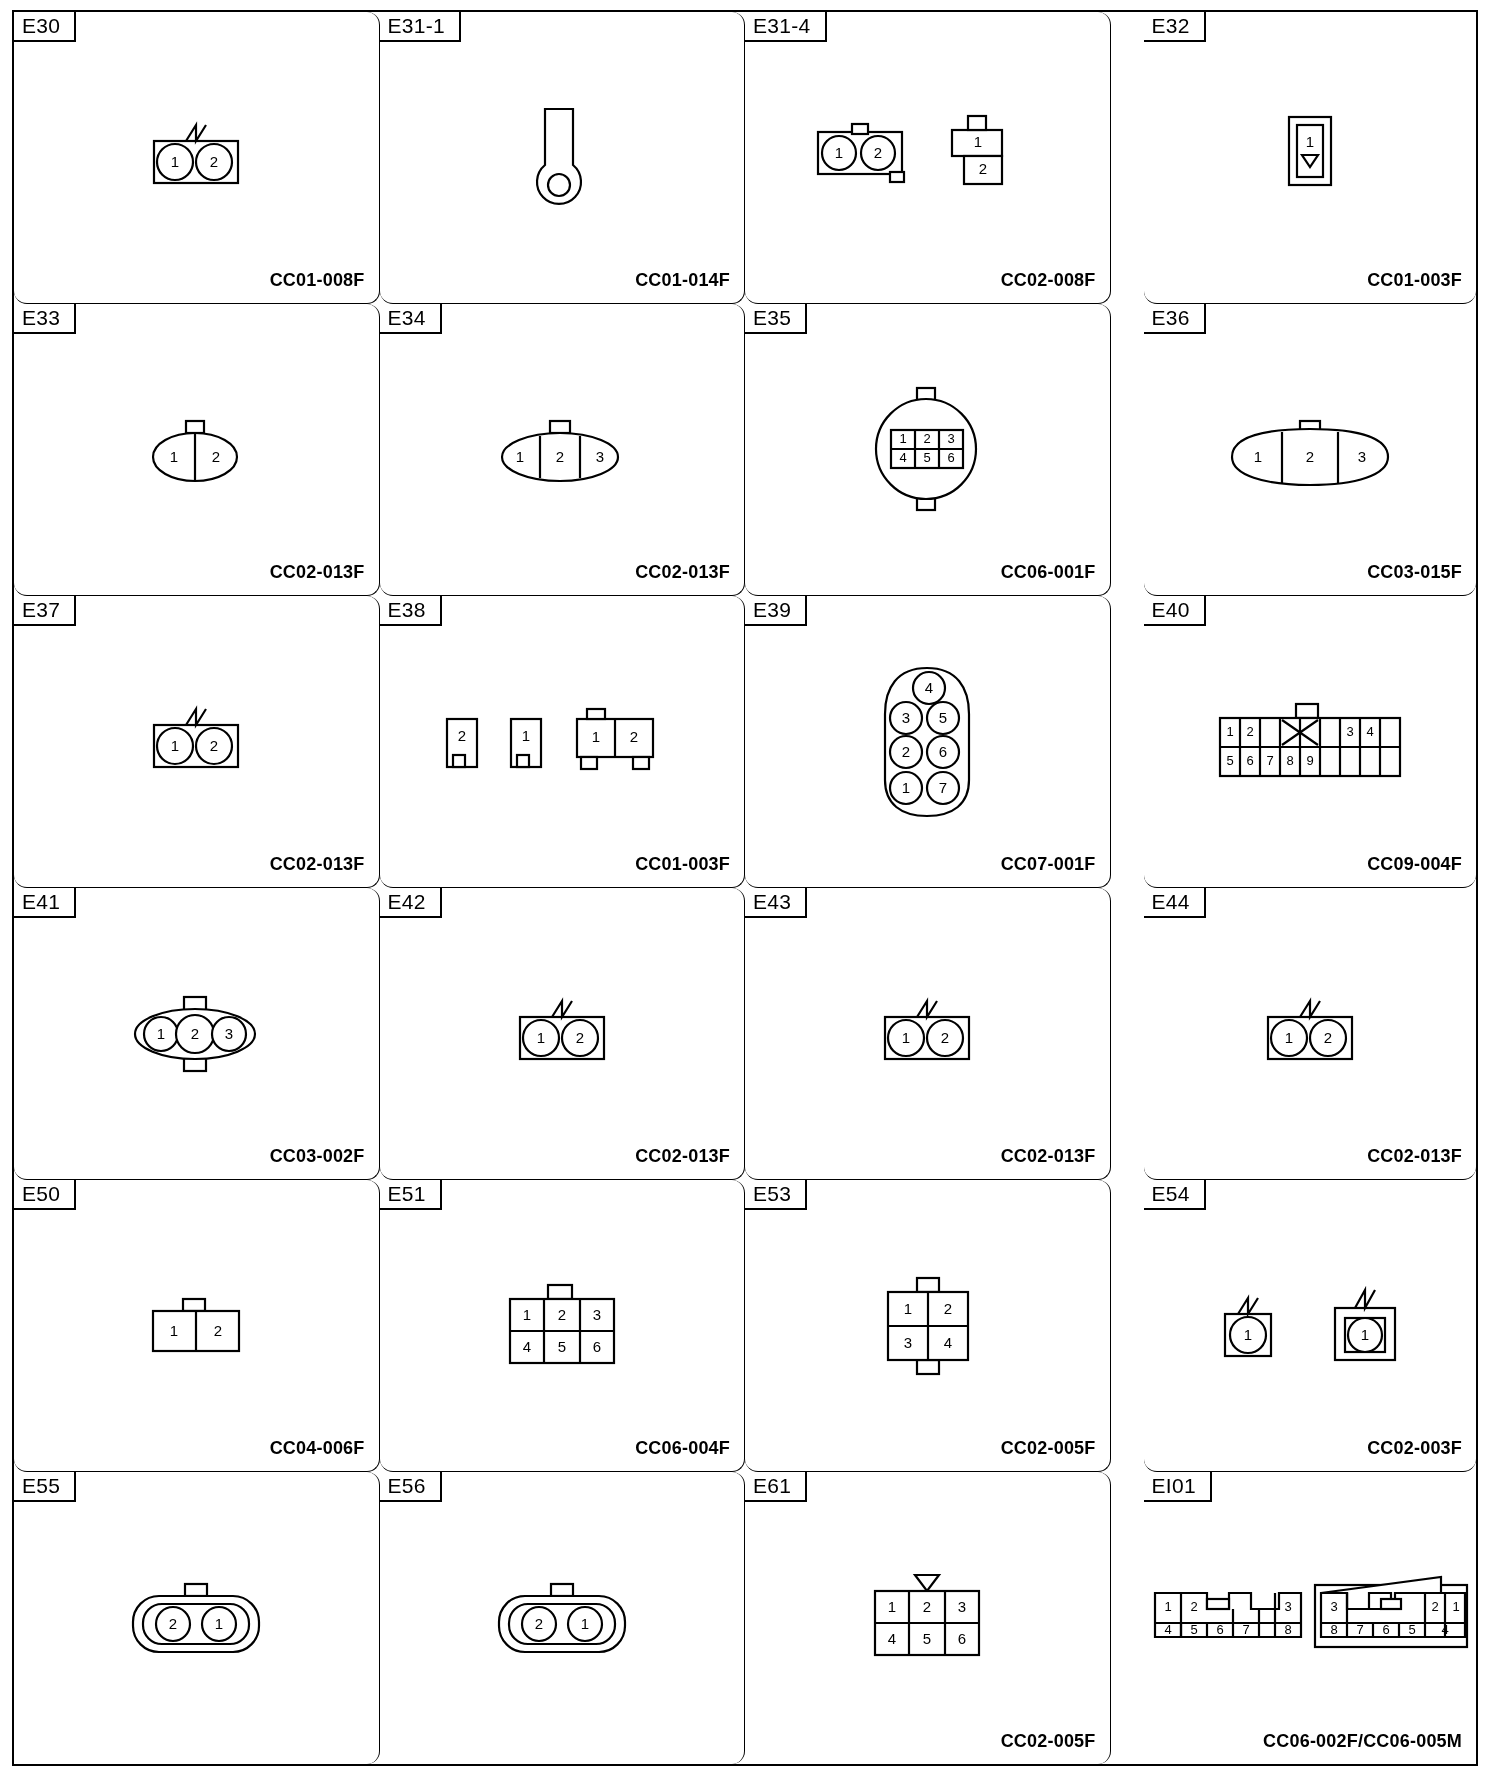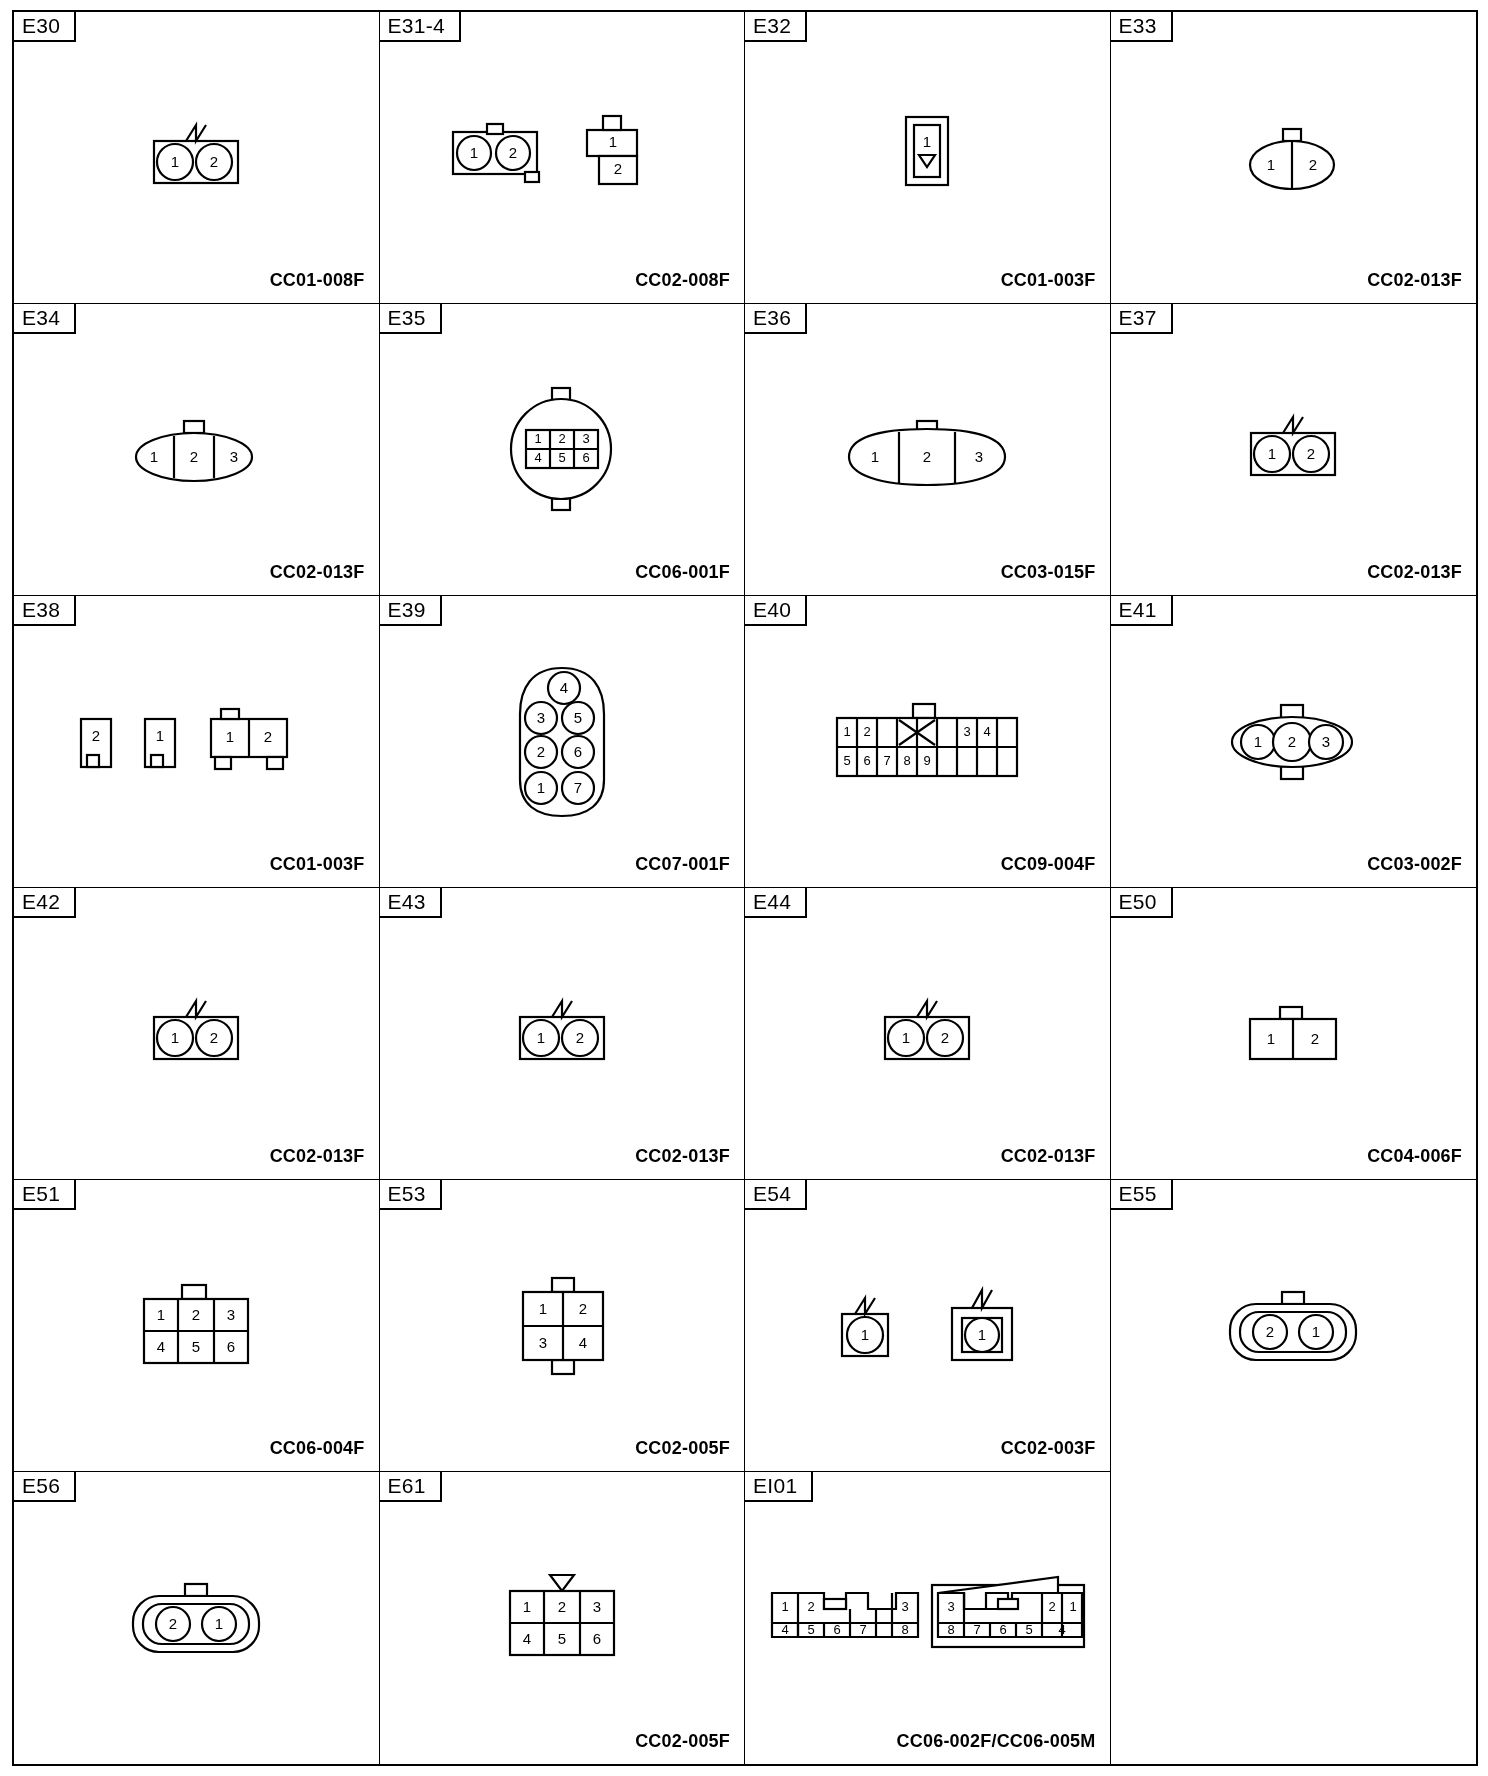--- a/index.html
+++ b/index.html
@@ -1,21 +1,21 @@
 <!DOCTYPE html>
 <html><head>
 <meta charset="utf-8">
 <style>
   html,body{margin:0;padding:0;background:#ffffff;}
   body{width:1488px;height:1776px;font-family:"Liberation Sans",sans-serif;color:#000;}
   .sheet{position:relative;width:1488px;height:1776px;box-sizing:border-box;}
   .grid{position:absolute;left:12px;top:10px;width:1462px;height:1752px;border:2px solid #000;
         display:grid;grid-template-columns:repeat(4,1fr);grid-template-rows:repeat(6,1fr);}
-  .cell{position:relative;border-right:1.5px solid #000;border-bottom:1.5px solid #000;overflow:hidden;}
-  .cell:nth-child(4n){border-right:none;}
+  .cell{position:relative;border-right:1.5px solid #000;border-bottom:1.5px solid #000;overflow:hidden;border-radius:13px;}
+  .cell:nth-child(4n){border-right:none;margin-left:33px;}
   .cell:nth-last-child(-n+4){border-bottom:none;}
   .tag{position:absolute;left:0;top:0;border-right:2px solid #000;border-bottom:2px solid #000;
        padding:3px 14px 4px 8px;font-size:21px;line-height:1;background:#fff;letter-spacing:.3px;}
   .code{position:absolute;right:14px;bottom:12px;font-size:18px;font-weight:bold;letter-spacing:.2px;}
   .art{position:absolute;left:0;right:0;top:34px;bottom:34px;display:flex;align-items:center;justify-content:center;}
   svg{display:block;overflow:visible;}
   svg text{font-family:"Liberation Sans",sans-serif;font-size:15px;text-anchor:middle;dominant-baseline:middle;}
   svg .sm{font-size:13px;}
   .ln{fill:none;stroke:#000;stroke-width:2.2;}
   .fl{fill:#fff;stroke:#000;stroke-width:2.2;}
@@ -34,20 +34,30 @@
           <circle class="fl" cx="39" cy="49" r="18"></circle>
           <circle class="fl" cx="78" cy="49" r="18"></circle>
           <path class="ln" d="M50 28 L60 12 L60 28 L70 12"></path>
           <text x="39" y="50">1</text>
             <text x="78" y="50">2</text>
         </svg>
       </div>
       <div class="code">CC01-008F</div>
     </div>
 
+    <div class="cell">
+      <div class="tag">E31-1</div>
+      <div class="art">
+        <svg width="110" height="130" viewBox="0 0 110 130">
+          <path class="fl" d="M38 16 h28 v56 a22 22 0 1 1 -28 0 z"></path>
+          <circle class="fl" cx="52" cy="92" r="11"></circle>
+        </svg>
+      </div>
+      <div class="code">CC01-014F</div>
+    </div>
 
     <div class="cell">
       <div class="tag">E31-4</div>
       <div class="art">
         <svg width="230" height="100" viewBox="0 0 230 100">
           <rect class="fl" x="6" y="24" width="84" height="42"></rect>
           <rect class="fl" x="40" y="16" width="16" height="10"></rect>
           <rect class="fl" x="78" y="64" width="14" height="10"></rect>
           <circle class="fl" cx="27" cy="45" r="17"></circle>
           <circle class="fl" cx="66" cy="45" r="17"></circle>

